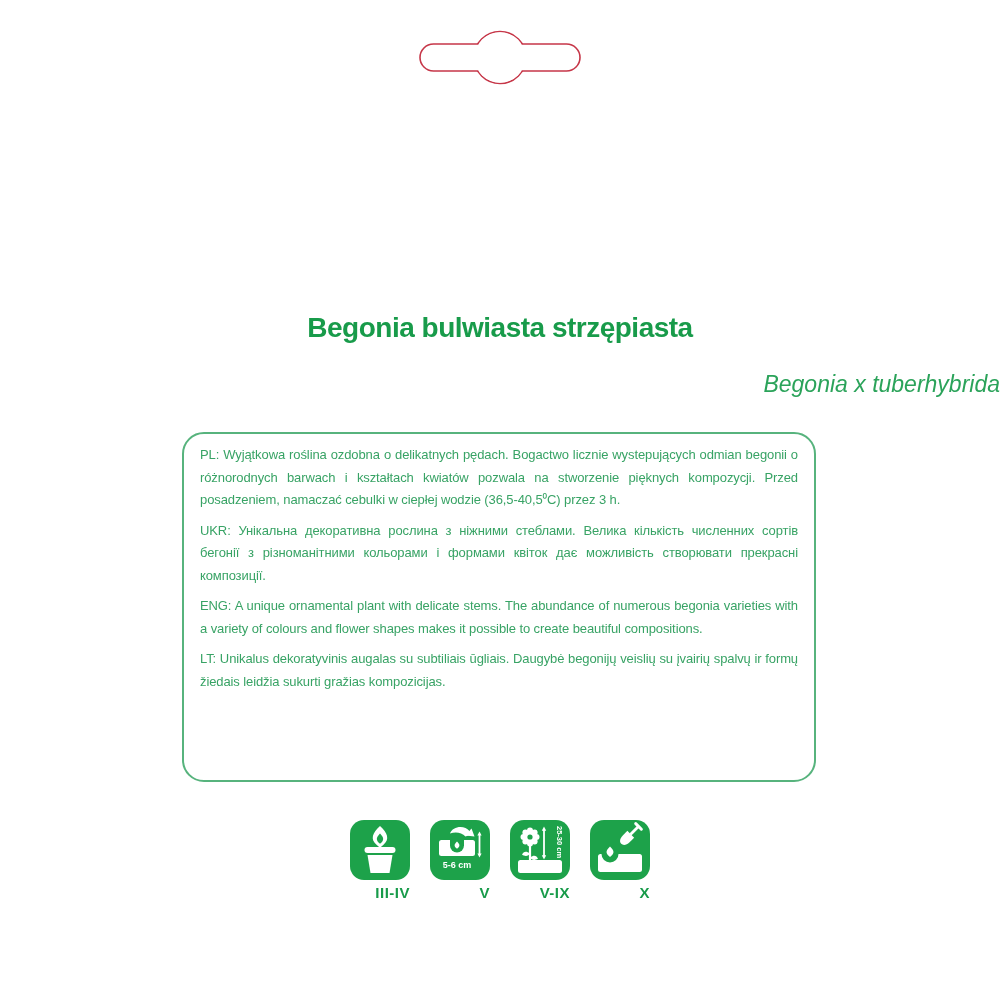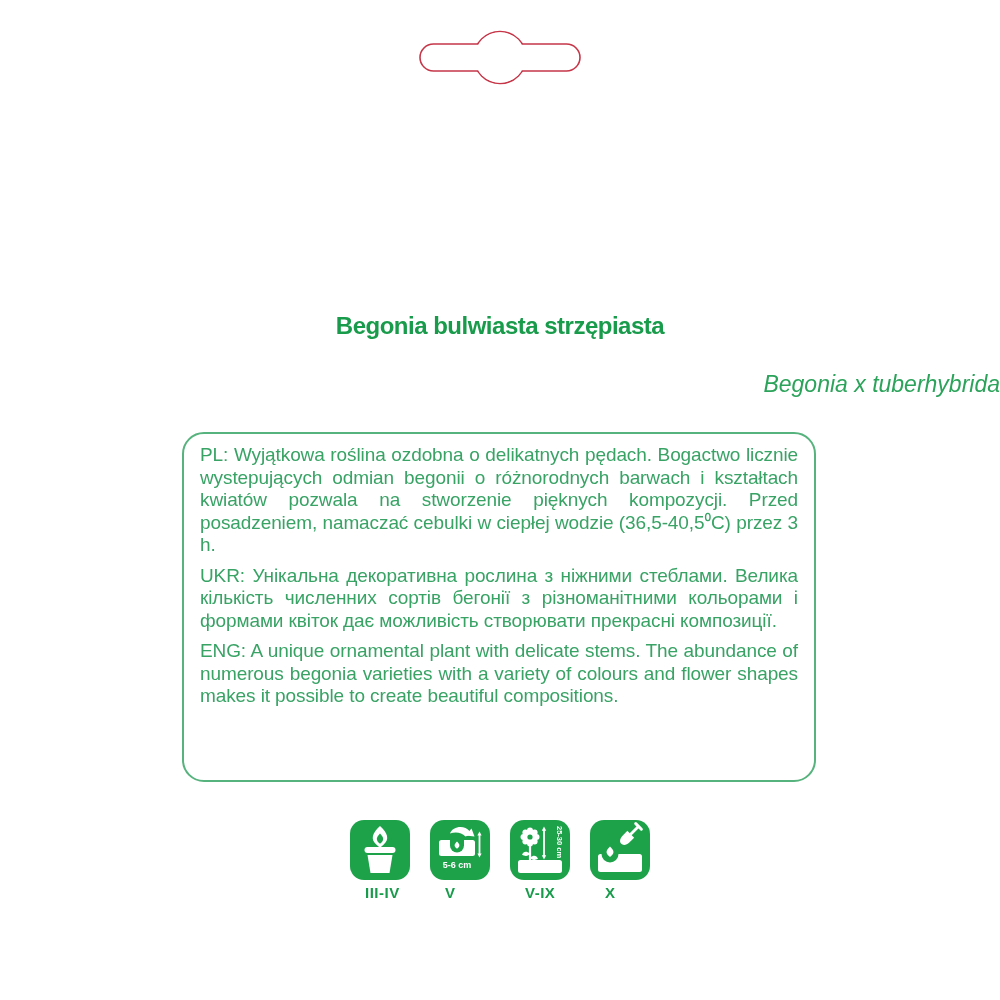--- a/index.html
+++ b/index.html
@@ -17,21 +17,21 @@
     top: 30px;
     left: 50%;
     transform: translateX(-50%);
   }
   .title {
     position: absolute;
     top: 312px;
     left: 0;
     width: 100%;
     text-align: center;
-    font-size: 24px;
+    font-size: 28px;
     font-weight: 700;
     letter-spacing: -0.5px;
     color: #189b4a;
   }
   .subtitle {
     position: absolute;
     top: 371px;
     left: 0;
     width: 100%;
     text-align: right;
@@ -44,42 +44,42 @@
     position: absolute;
     top: 432px;
     left: 182px;
     width: 634px;
     min-height: 350px;
     border: 2.5px solid #57b37d;
     border-radius: 22px;
     padding: 10px 16px 8px 16px;
   }
   .desc-box p {
-    font-size: 19px;
+    font-size: 13px;
     line-height: 22.5px;
     color: #38a365;
     text-align: justify;
     margin-bottom: 8px;
     letter-spacing: -0.1px;
   }
   .desc-box p:last-child { margin-bottom: 0; }
   .icons-row {
     position: absolute;
     top: 820px;
     left: 0;
     width: 100%;
     display: flex;
     justify-content: center;
     gap: 20px;
   }
   .icon-block {
     width: 60px;
     display: flex;
     flex-direction: column;
-    align-items: flex-start;
+    align-items: flex-end;
   }
   .icon-art { width: 60px; height: 60px; display: block; }
   .icon-label {
     margin-top: 4px;
     font-size: 15px;
     font-weight: 700;
     letter-spacing: 0.5px;
     color: #189b4a;
     text-align: center;
     padding-left: 15px;
@@ -100,20 +100,21 @@
     <circle cx="81" cy="27.5" r="25.3" fill="#ffffff"></circle>
   </svg>
 
   <div class="title">Begonia bulwiasta strzępiasta</div>
   <div class="subtitle">Begonia x tuberhybrida</div>
 
   <div class="desc-box">
     <p>PL: Wyjątkowa roślina ozdobna o delikatnych pędach. Bogactwo licznie wystepujących odmian begonii o różnorodnych barwach i kształtach kwiatów pozwala na stworzenie pięknych kompozycji. Przed posadzeniem, namaczać cebulki w ciepłej wodzie (36,5-40,5⁰C) przez 3 h.</p>
     <p>UKR: Унікальна декоративна рослина з ніжними стеблами. Велика кількість численних сортів бегонії з різноманітними кольорами і формами квіток дає можливість створювати прекрасні композиції.</p>
     <p>ENG: A unique ornamental plant with delicate stems. The abundance of numerous begonia varieties with a variety of colours and flower shapes makes it possible to create beautiful compositions.</p>
+    <p>LT: Unikalus dekoratyvinis augalas su subtiliais ūgliais. Daugybė begonijų veislių su įvairių spalvų ir formų žiedais leidžia sukurti gražias kompozicijas.</p>
   </div>
 
   <div class="icons-row">
 
     <div class="icon-block">
       <svg class="icon-art" viewBox="0 0 60 60">
         <rect x="0" y="0" width="60" height="60" rx="14" fill="#1da24a"></rect>
         <path d="M30 6 C37.5 13 40 19 33.5 24.8 C31.8 26.2 30.8 27 30 28.6 C29.2 27 28.2 26.2 26.5 24.8 C20 19 22.5 13 30 6 Z" fill="#ffffff"></path>
         <path d="M30 13.5 C33.8 17.5 34.6 20.3 30 23.8 C25.4 20.3 26.2 17.5 30 13.5 Z" fill="#1da24a"></path>
         <rect x="14.5" y="27" width="31" height="6" rx="3" fill="#ffffff"></rect>

